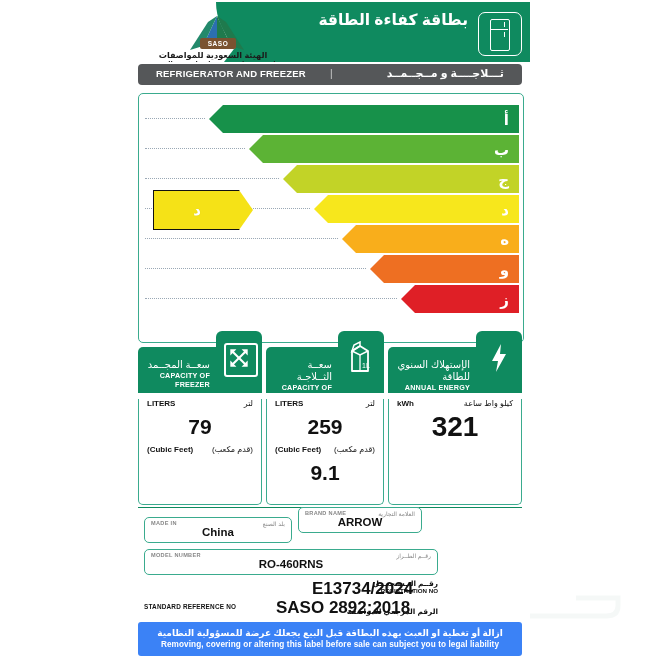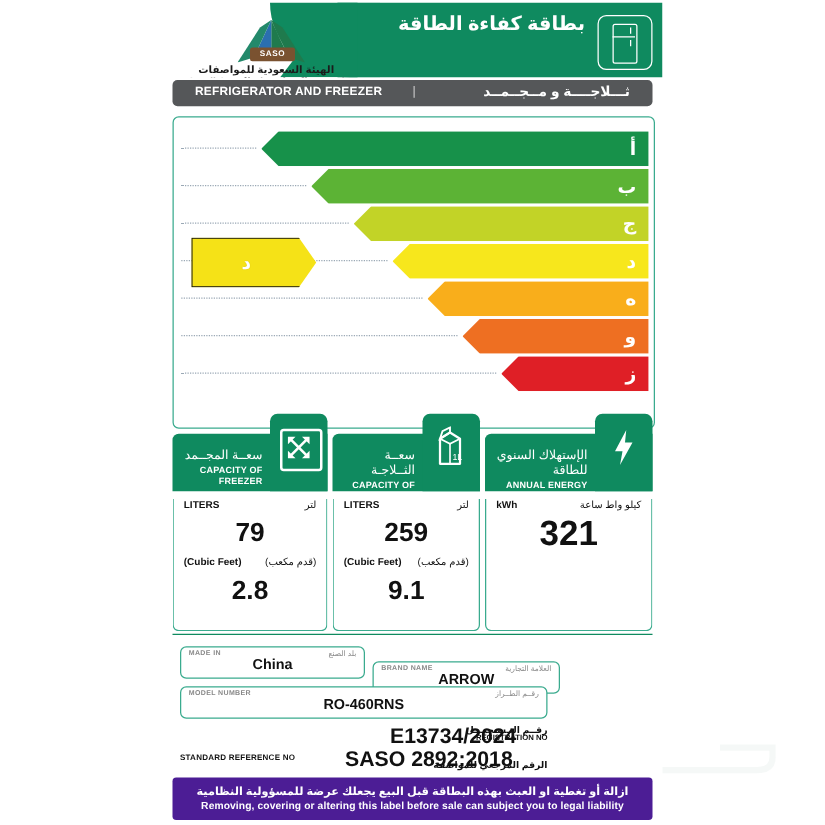--- a/index.html
+++ b/index.html
@@ -146,21 +146,21 @@
     font-size:11.5px;font-weight:bold;color:#111;
   }
   .regline{position:absolute;height:16px;}
   .rl-en{position:absolute;font-size:6.4px;font-weight:bold;color:#111;letter-spacing:.2px;}
   .rl-val{position:absolute;font-size:17px;font-weight:bold;color:#111;}
   .rl-ar{position:absolute;right:0;font-size:7.4px;font-weight:bold;color:#111;direction:rtl;}
   .rl-ar2{position:absolute;right:0;top:8px;font-size:6.2px;font-weight:bold;color:#111;}
 
   
   .footer{
-    position:absolute;left:8px;top:620px;width:384px;height:34px;background:#4c1d95;
+    position:absolute;left:8px;top:620px;width:384px;height:34px;background:#3b82f6;
     border-radius:3px;color:#fff;text-align:center;
   }
   .f-line1{padding-top:5px;font-size:9px;font-weight:bold;direction:rtl;line-height:12px;}
   .f-line2{font-size:8.2px;font-weight:bold;line-height:11px;letter-spacing:.1px;}
 </style>
 </head>
 <body>
 
 <div class="page">
 
@@ -286,21 +286,20 @@
         <div class="p-body">
           <div class="unit-row">
             <span class="unit-en">LITERS</span>
             <span class="unit-ar">لتر</span>
           </div>
           <div class="value">79</div>
           <div class="unit-row">
             <span class="unit-en">(Cubic Feet)</span>
             <span class="unit-ar">(قدم مكعب)</span>
           </div>
-          <div class="value">2.8</div>
         </div>
       </div>
 
       <div class="panel" style="left:128px;width:118px;">
         <div class="p-head tabbed">
           <div class="p-tab">
             <svg class="ico-carton" viewBox="0 0 22 32">
               <path d="M3 10 L11 5 L19 10 L19 30 L3 30 Z" fill="none" stroke="#fff" stroke-width="1.8" stroke-linejoin="round"></path>
               <path d="M3 10 L11 14 L19 10" fill="none" stroke="#fff" stroke-width="1.5"></path>
               <path d="M11 14 L11 30" stroke="#fff" stroke-width="1.3"></path>
@@ -351,21 +350,21 @@
 
     <div class="details">
       <div class="hr"></div>
 
       <div class="field" style="left:6px;top:10px;width:148px;">
         <span class="f-en">MADE IN</span>
         <span class="f-ar">بلد الصنع</span>
         <span class="f-val">China</span>
       </div>
 
-      <div class="field" style="left:160px;top:22px;width:150px;padding-left:16px;">
+      <div class="field" style="left:160px;top:0;width:124px;padding-left:16px;">
         <span class="f-en">BRAND NAME</span>
         <span class="f-ar">العلامة التجارية</span>
         <span class="f-val">ARROW</span>
       </div>
 
       <div class="field" style="left:6px;top:42px;width:294px;">
         <span class="f-en">MODEL NUMBER</span>
         <span class="f-ar">رقــم الطــراز</span>
         <span class="f-val">RO-460RNS</span>
       </div>

